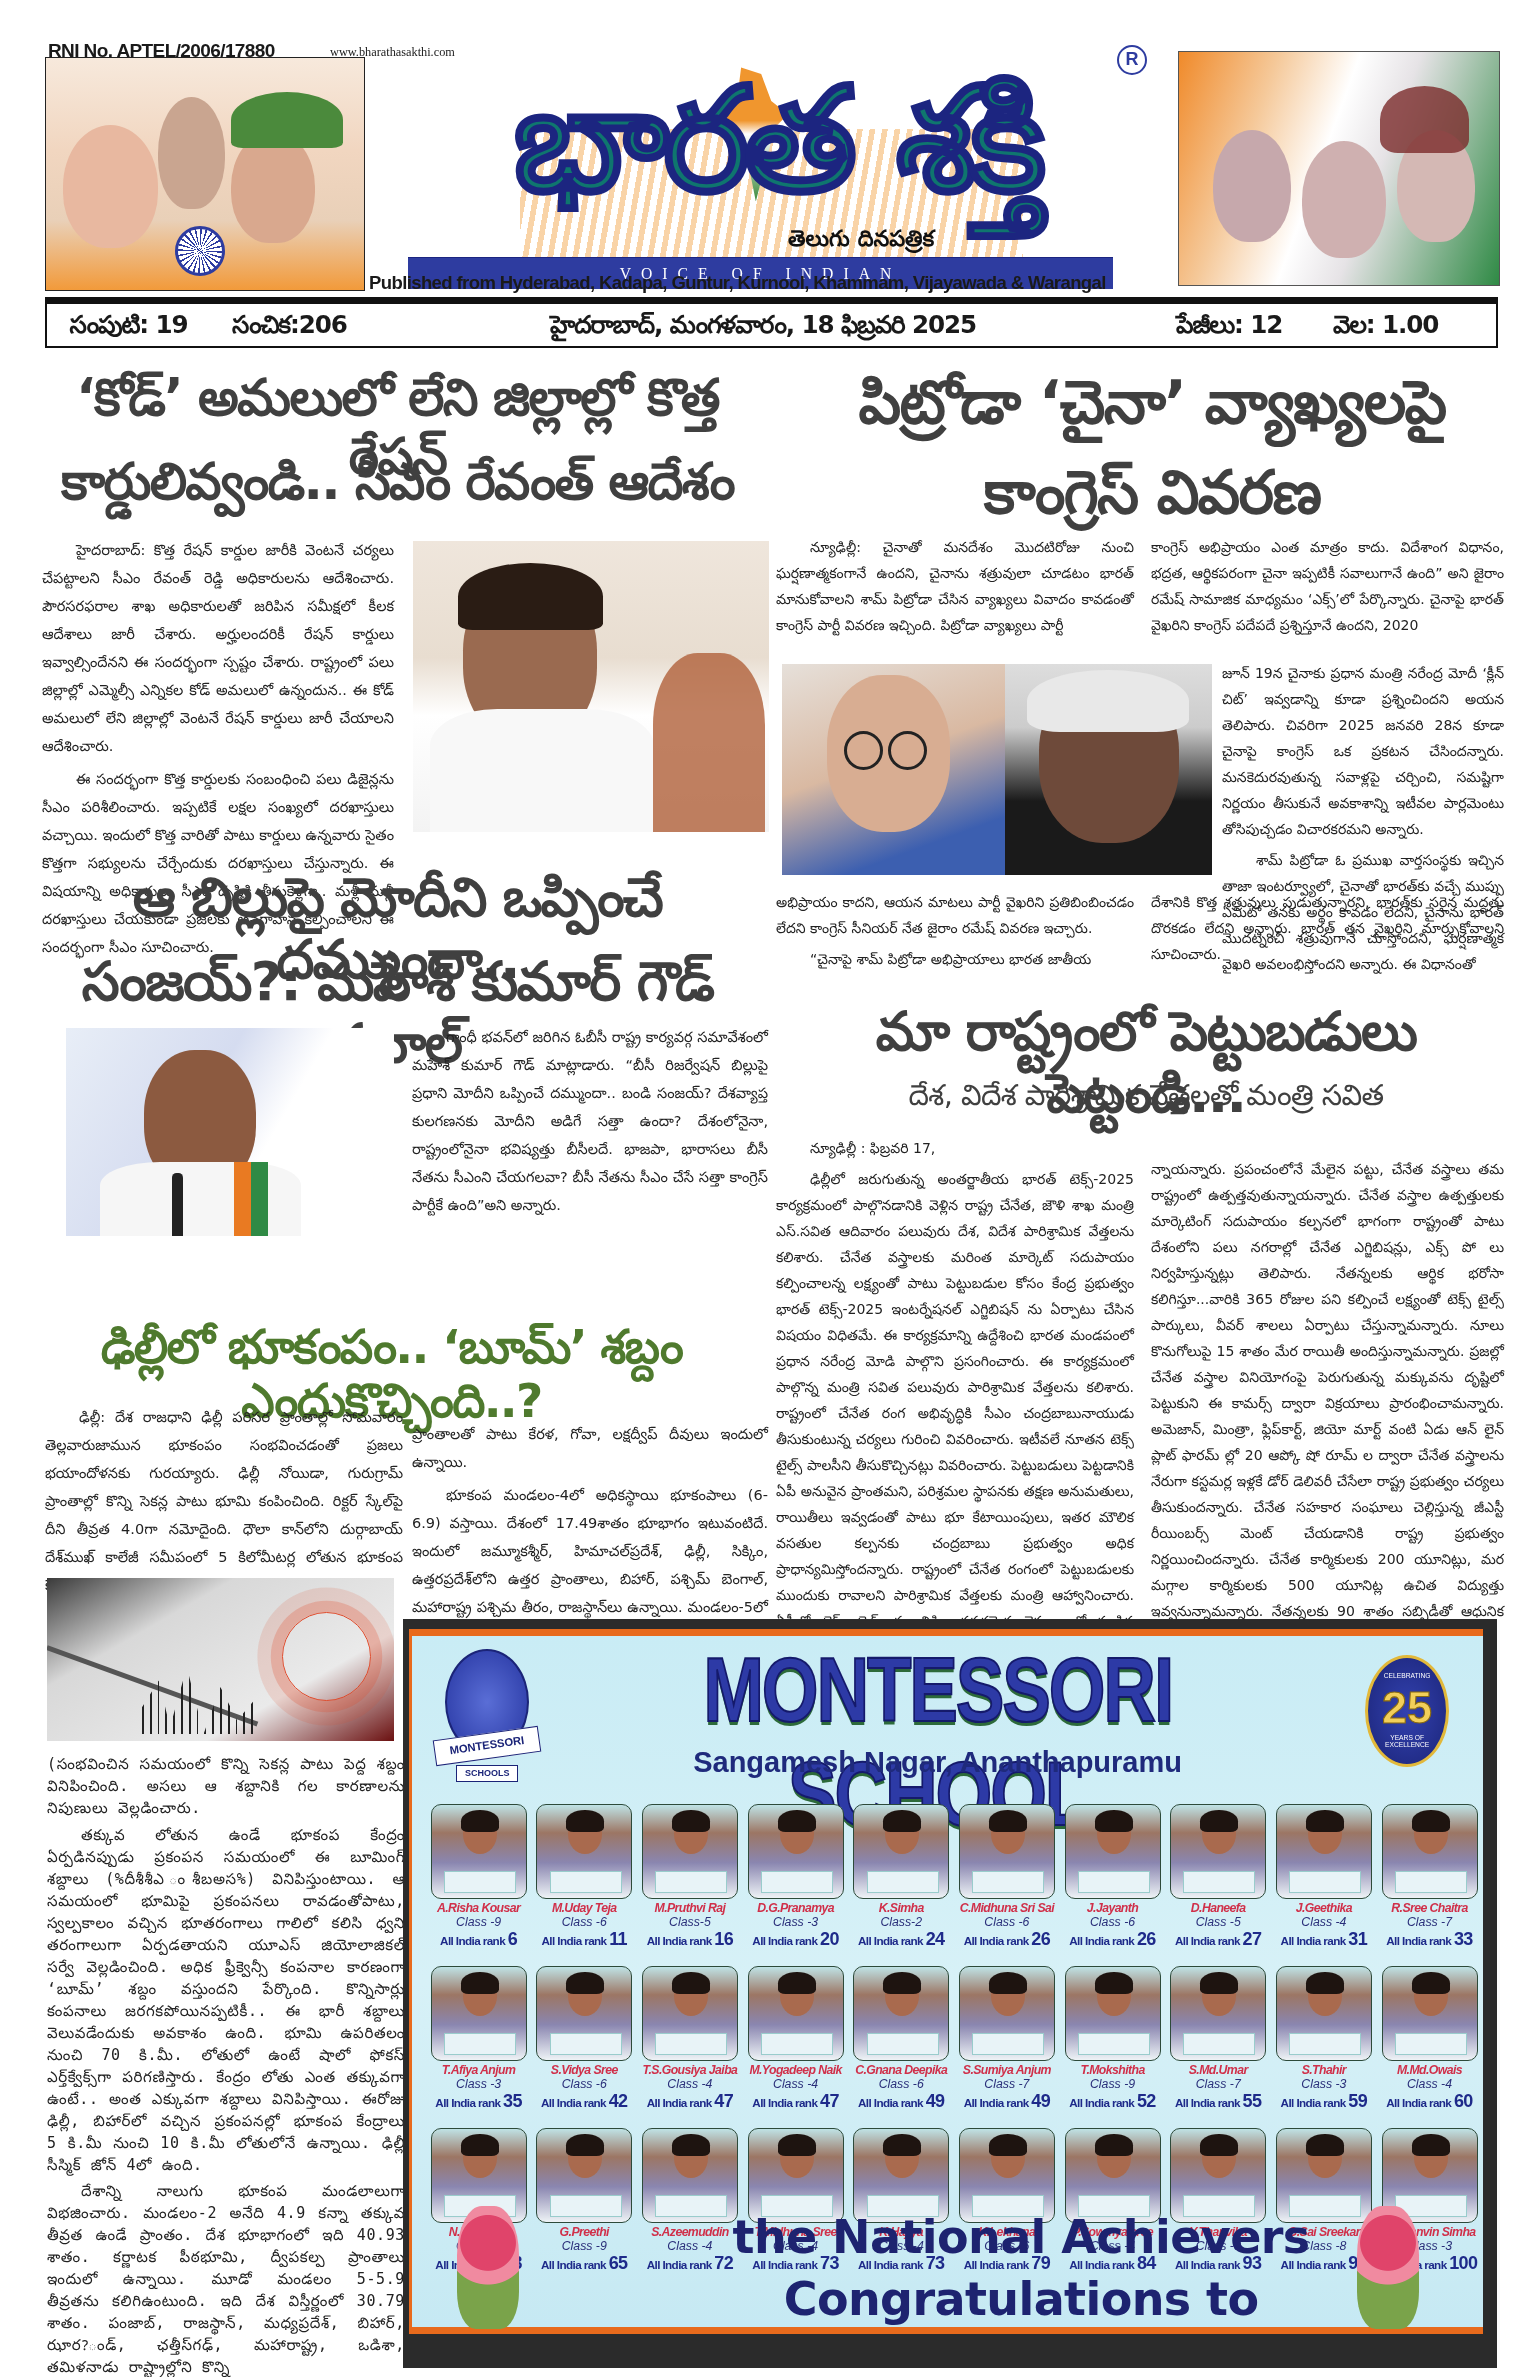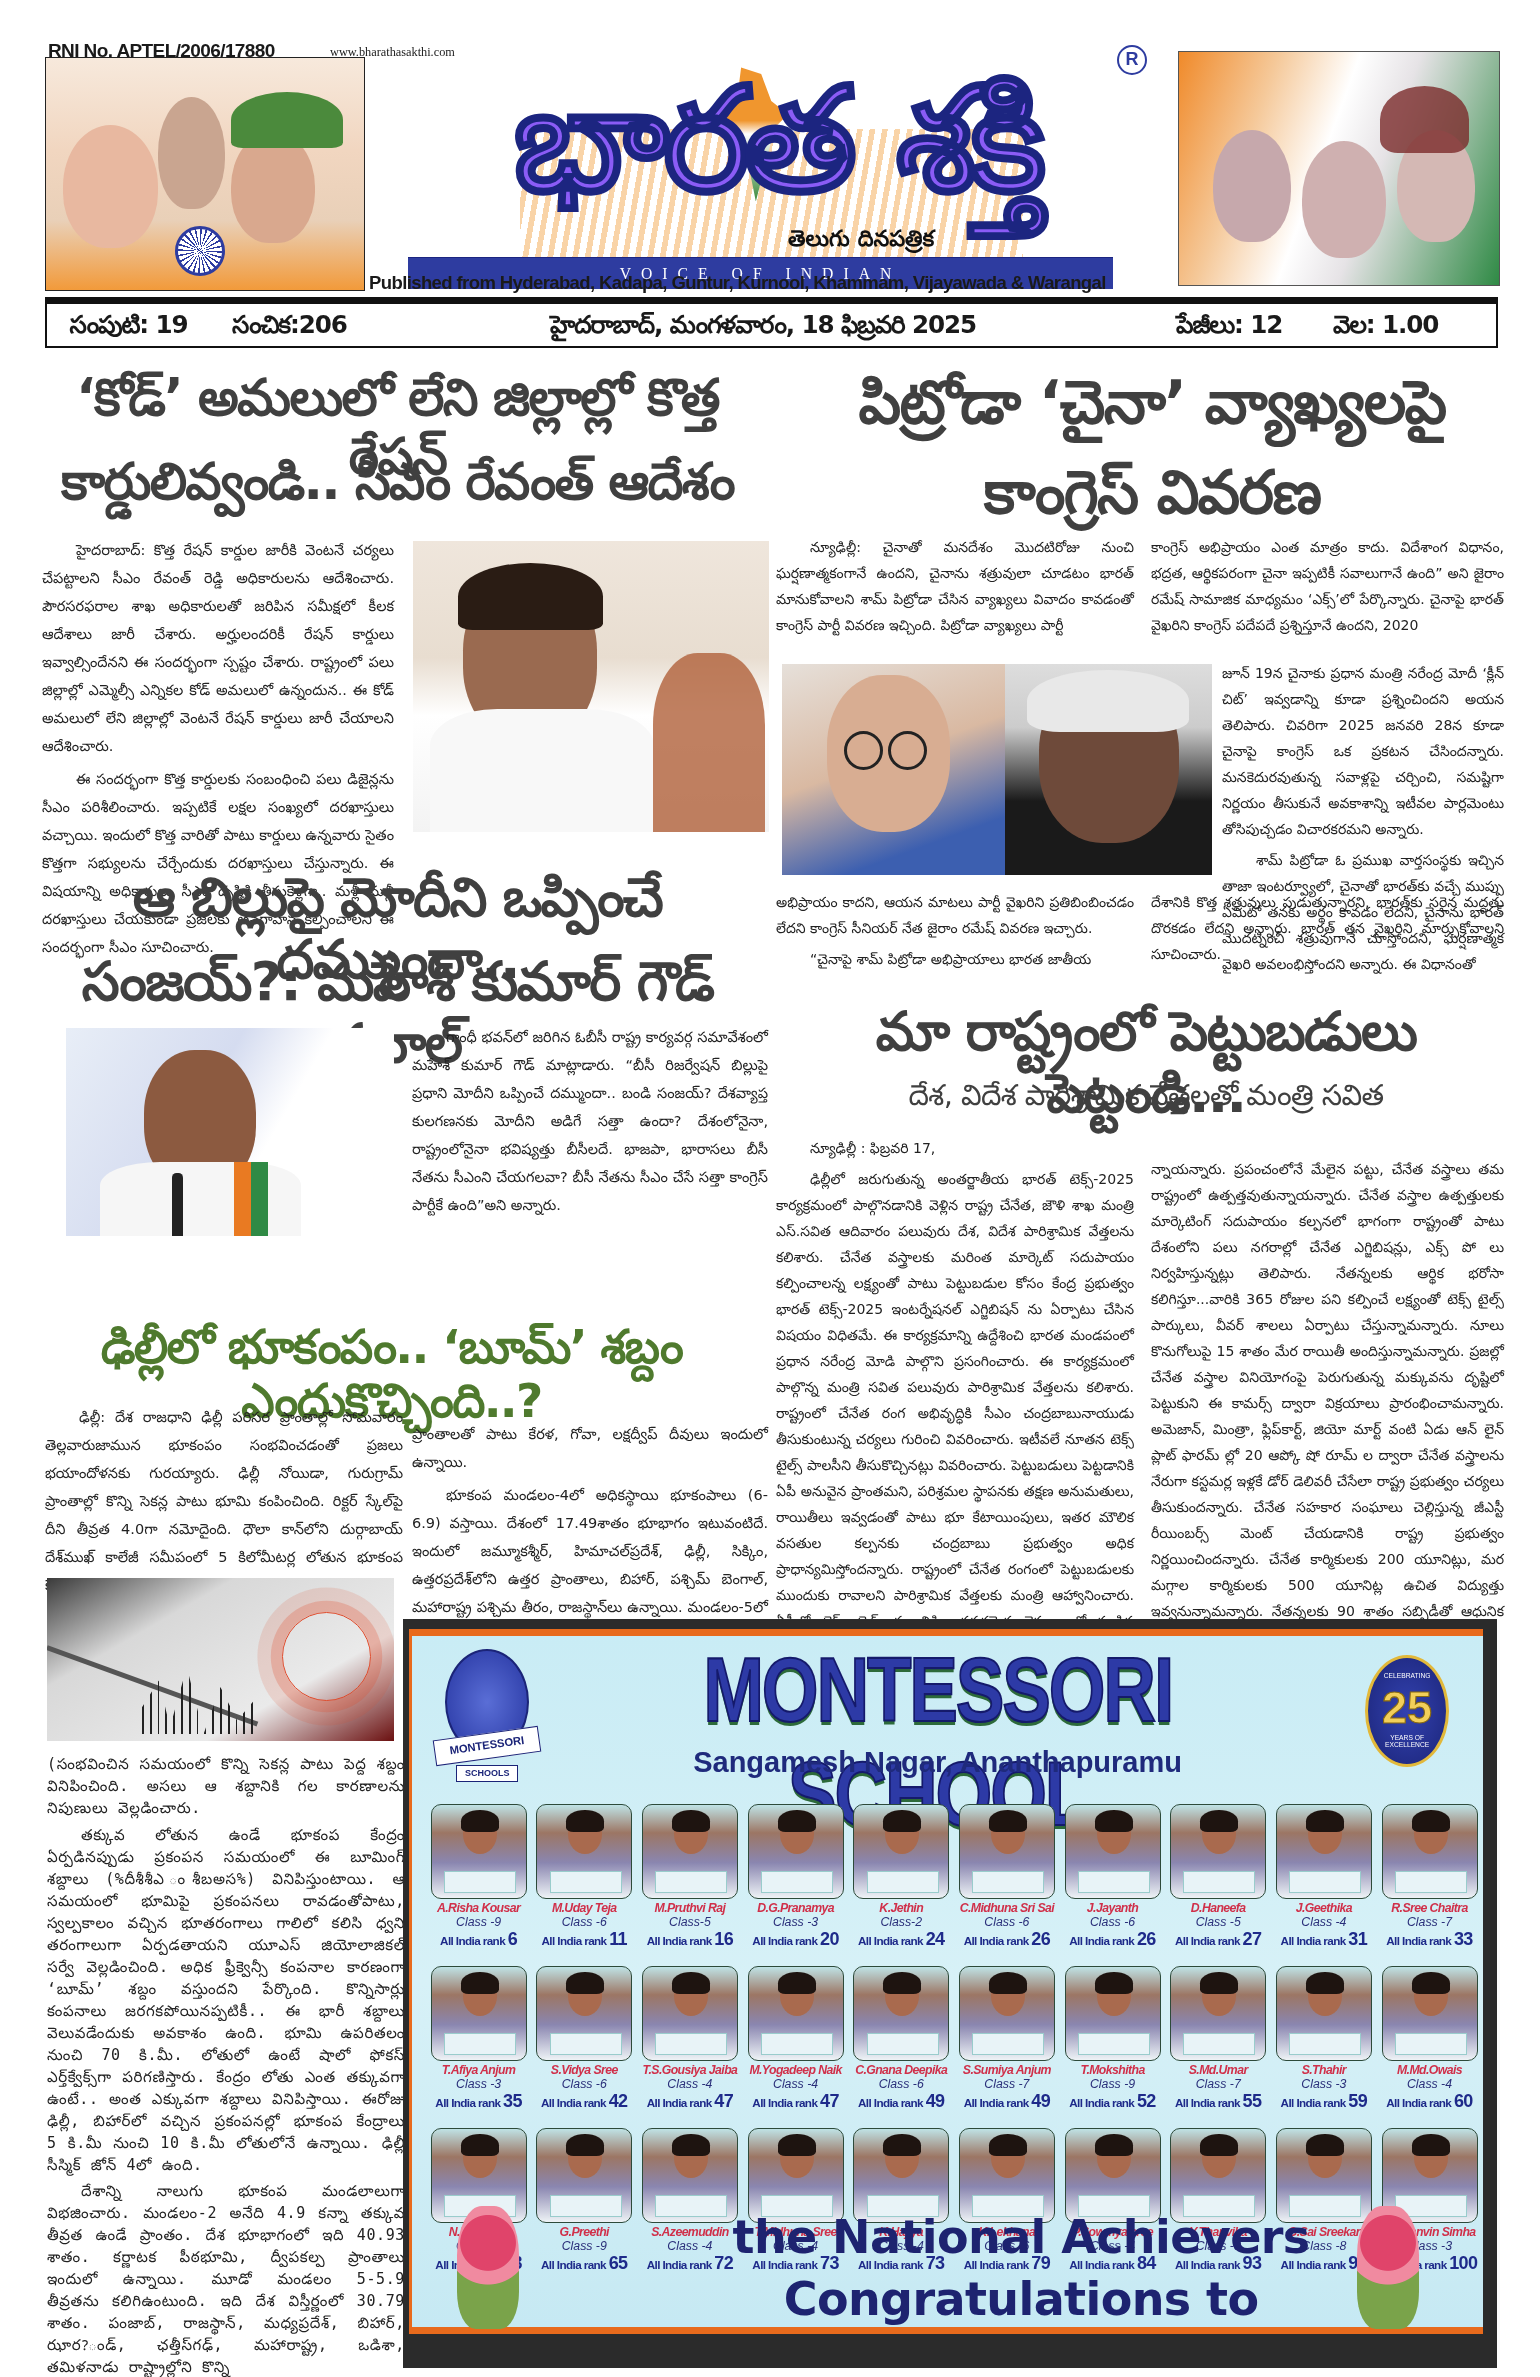--- a/index.html
+++ b/index.html
@@ -10,21 +10,21 @@
   
   .rni { left: 48px; top: 40px; font: bold 19px "Liberation Sans", sans-serif; letter-spacing: -0.6px; }
   .web { left: 330px; top: 45px; font: 12.3px "Liberation Serif", serif; }
   .photo-left { left: 45px; top: 57px; width: 320px; height: 234px; border: 1.1px solid #222;
     background: linear-gradient(180deg,#f7e9dc 0%,#f1d6c0 40%,#e9d0b8 70%,#f29a3a 100%); overflow:hidden; }
   .photo-right { left: 1178px; top: 51px; width: 322px; height: 235px; border: 0.6px solid #555;
     background: linear-gradient(110deg,#f08a2a 0%,#f5c99a 25%,#fff 45%,#e6e3e6 60%,#2f8a45 100%); overflow:hidden; }
   .face { position:absolute; border-radius: 50% 50% 45% 45%; }
   .logo-area { left: 408px; top: 45px; width: 738px; height: 246px; }
   .logo-text { position:absolute; left: 0; top: 22.4px; width: 738px; text-align: center;
-    font: bold 145px "DejaVu Sans", sans-serif; color: #8b5cf6; letter-spacing: -5.6px;
+    font: bold 145px "DejaVu Sans", sans-serif; color: #0f766e; letter-spacing: -5.6px;
     -webkit-text-stroke: 3.4px #1c2580; line-height: 1; }
   .sunrays { position:absolute; left: 112px; top: 84px; width: 503px; height: 134px;
     background: repeating-linear-gradient(100deg, #f7c58a 0 5.6px, #fff 5.6px 12.3px); opacity: .75; }
   .india-map { position:absolute; left: 313px; top: 22.4px; width: 67px; height: 134px;
     background: linear-gradient(180deg,#f0962e 0%,#f0962e 40%,#fff 50%,#3c8a3c 100%);
     clip-path: polygon(30% 0,60% 5%,75% 25%,100% 35%,80% 45%,70% 65%,52% 100%,40% 70%,20% 50%,0 35%,25% 20%); }
   .registered { position:absolute; right: -1.1px; top: 0; width: 30px; height: 30px; border: 2.8px solid #2e3ca0;
     border-radius: 50%; color:#2e3ca0; font: bold 18px "Liberation Sans", sans-serif; text-align:center; line-height:24.6px; }
   .tagline-te { position:absolute; left: 380px; top: 180px; font: bold 22.4px "DejaVu Sans", sans-serif; color:#111; }
   .voice-bar { position:absolute; left: 0; top: 212px; width: 705px; height: 32px; background: #2e3ca0;
@@ -274,21 +274,21 @@
             <div class="nm">D.G.Pranamya</div>
             <div class="cl">Class -3</div>
             <div class="rk"><span>All India rank</span> <b>20</b></div>
           </div>
           <div class="stu">
             <div class="ph">
               <div class="head"></div>
               <div class="hair"></div>
               <div class="cert"></div>
             </div>
-            <div class="nm">K.Jethin</div>
+            <div class="nm">K.Simha</div>
             <div class="cl">Class-2</div>
             <div class="rk"><span>All India rank</span> <b>24</b></div>
           </div>
           <div class="stu">
             <div class="ph">
               <div class="head"></div>
               <div class="hair"></div>
               <div class="cert"></div>
             </div>
             <div class="nm">C.Midhuna Sri Sai</div>

